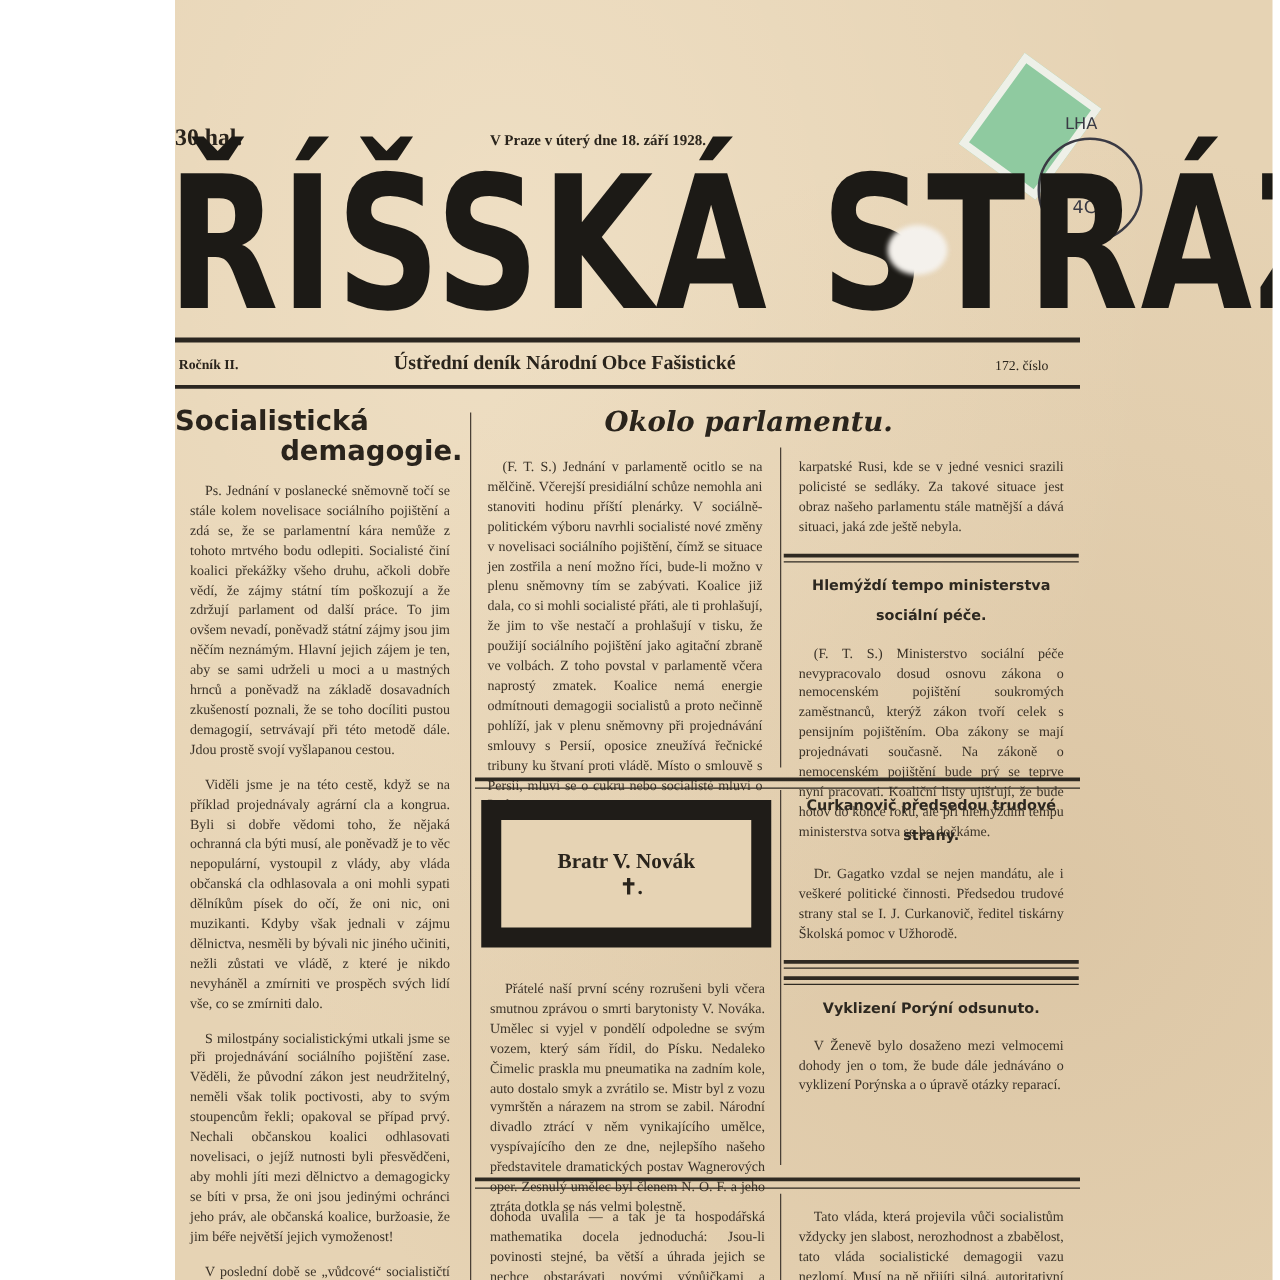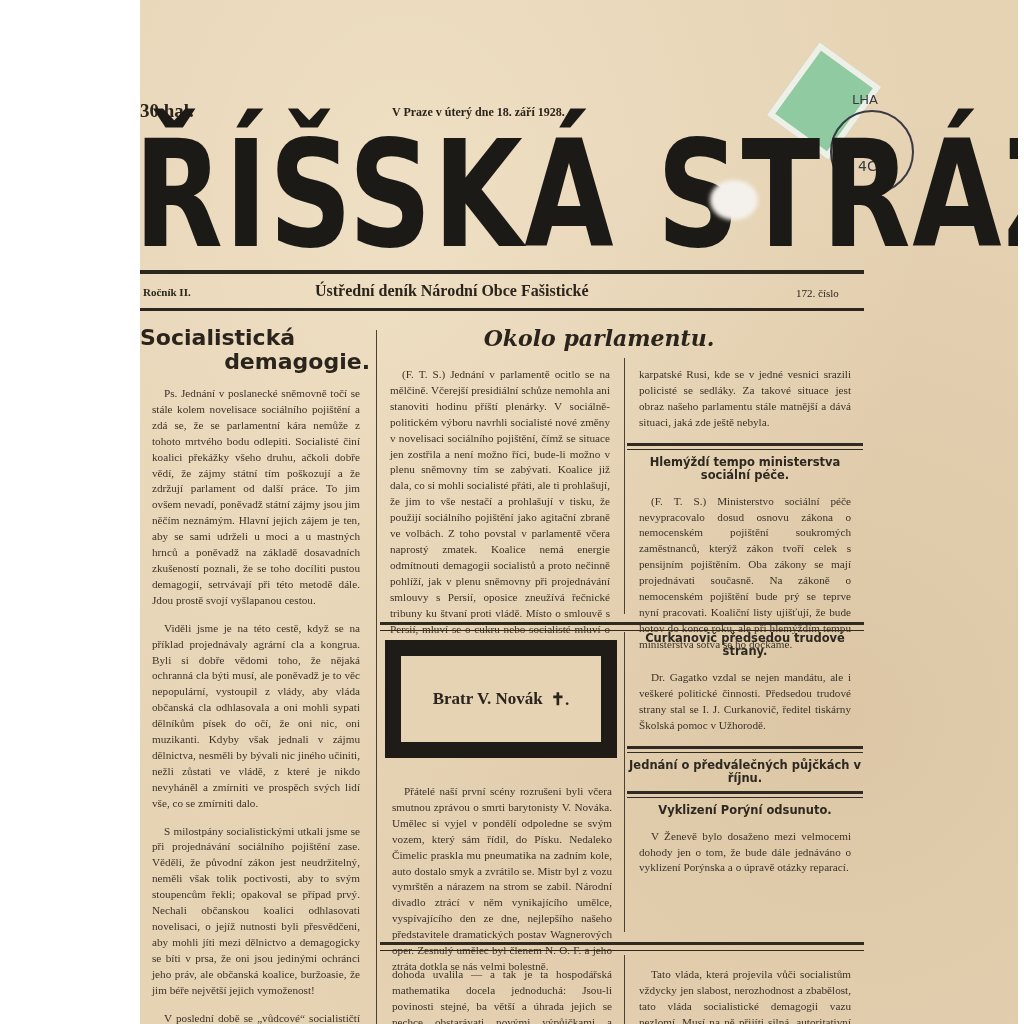--- a/index.html
+++ b/index.html
@@ -33,25 +33,25 @@
   .h-left { font-family:"DejaVu Sans", sans-serif; font-weight:bold; font-size:22px; line-height:24px; }
   .h-left .l2 { text-align:right; padding-right:2px; }
   .body-text { font-size:11.2px; line-height:15.9px; text-align:justify; color:#3a3228; }
   .body-text p { margin:12px; text-indent:12px; }
   .vline { width:1px; background:#4a4036; }
   .h-center { left:224px; top:325px; width:470px; text-align:center;
     font-family:"DejaVu Serif", serif; font-weight:bold; font-style:italic; font-size:22px; }
   .col-mid { left:238px; top:355px; width:244px; }
   .col-right { left:487px; top:355px; width:236px; }
   .sec-head { font-family:"DejaVu Sans", sans-serif; font-weight:bold; font-size:11.5px;
-    text-align:center; line-height:13px; color:#2d2820; margin:6px 0 4px; }
+    text-align:center; line-height:24px; color:#2d2820; margin:6px 0 4px; }
   .double-rule { height:3px; border-top:3px solid #2f2a22; border-bottom:1px solid #2f2a22; margin:6px 0; }
   .obit-box { left:245px; top:640px; width:232px; height:118px; background:#1f1c18; }
   .obit-inner { position:absolute; left:16px; top:16px; right:16px; bottom:16px; background:#e6d3b4;
-    display:flex; align-items:center; justify-content:center; font-size:17px; font-weight:bold; }
+    display:flex; align-items:center; justify-content:center; font-size:17px; font-weight:bold;flex-direction:column; }
   .obit-text { left:240px; top:772px; width:244px; }
   .bottom-mid { left:240px; top:955px; width:244px; }
   .bottom-right { left:487px; top:955px; width:236px; }
   .stamp { left:646px; top:56px; width:76px; height:90px; background:#8fcaa0;
     transform:rotate(36deg); border:6px solid #eef0e8; box-sizing:border-box; }
   .stamp-cancel { left:690px; top:110px; width:80px; height:80px; border:2px solid #3a3a44; border-radius:50%; }
   .stamp-text { left:712px; top:92px; font-size:13px; color:#3a3a44; font-family:"DejaVu Sans", sans-serif; }
   .stamp-text2 { left:718px; top:158px; font-size:14px; color:#3a3a44; font-family:"DejaVu Sans", sans-serif; }
   .blot { left:570px; top:180px; width:48px; height:40px; border-radius:50%; background:#f4f1ec; filter:blur(2px); }
 </style>
@@ -126,21 +126,20 @@
   </div>
 
   <div class="abs vline" style="left:484px;top:632px;height:300px;"></div>
 
   <div class="abs col-right" style="top:630px;">
     <div class="sec-head" style="margin-top:2px;">Curkanovič předsedou trudové strany.</div>
     <div class="body-text">
       <p>Dr. Gagatko vzdal se nejen mandátu, ale i veškeré politické činnosti. Předsedou trudové strany stal se I. J. Curkanovič, ředitel tiskárny Školská pomoc v Užhorodě.</p>
     </div>
     <div class="double-rule"></div>
-    <div class="sec-head">Jednání o předválečných půjčkách v říjnu.</div>
     <div class="double-rule"></div>
     <div class="sec-head">Vyklizení Porýní odsunuto.</div>
     <div class="body-text">
       <p>V Ženevě bylo dosaženo mezi velmocemi dohody jen o tom, že bude dále jednáváno o vyklizení Porýnska a o úpravě otázky reparací.</p>
     </div>
   </div>
 
   <div class="abs" style="left:240px;top:942px;width:484px;height:5px;border-top:3px solid #2f2a22;border-bottom:1px solid #2f2a22;"></div>
 
   <div class="abs bottom-mid body-text">

